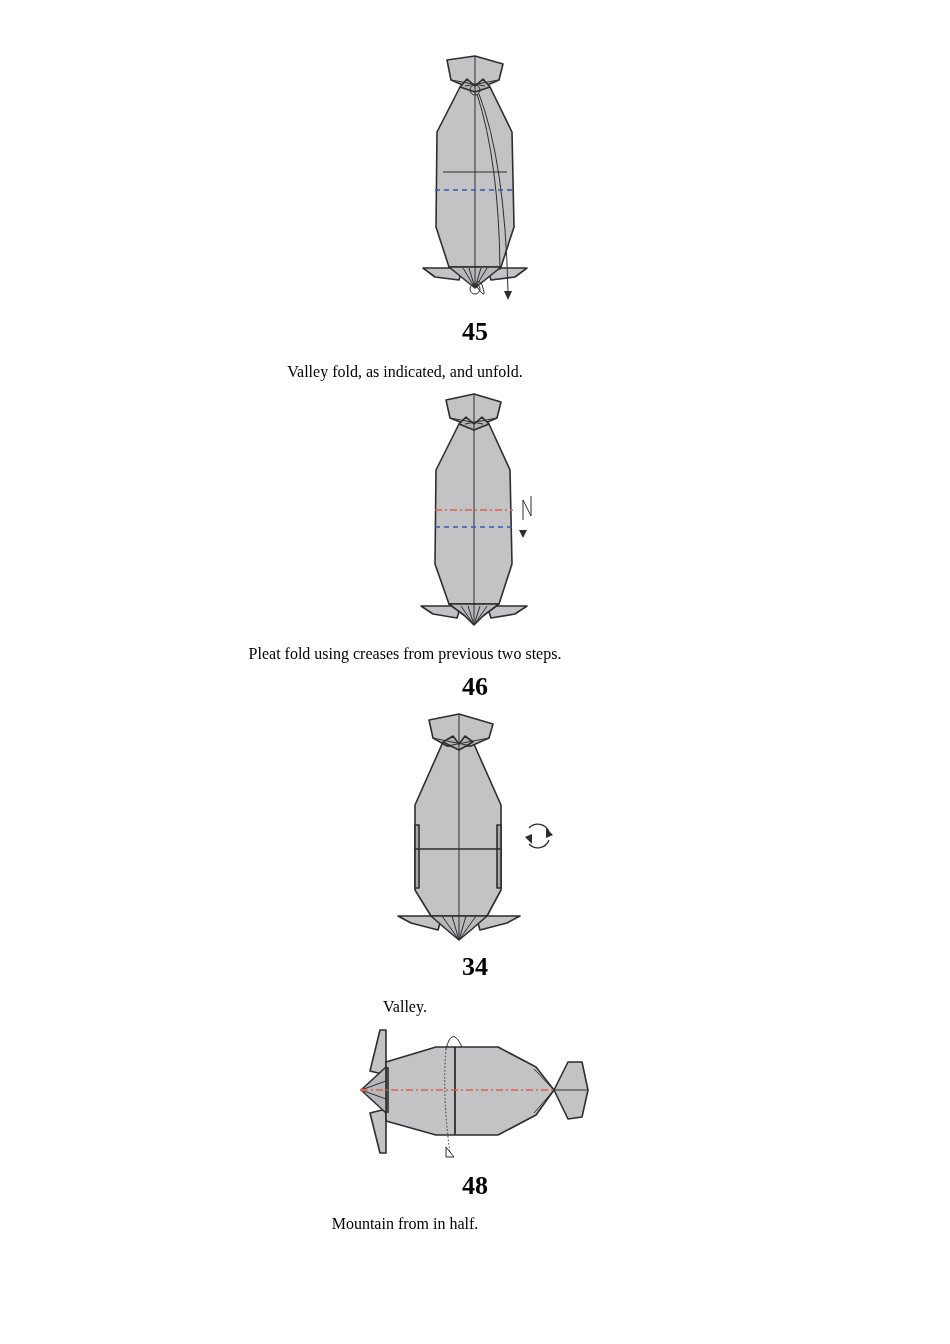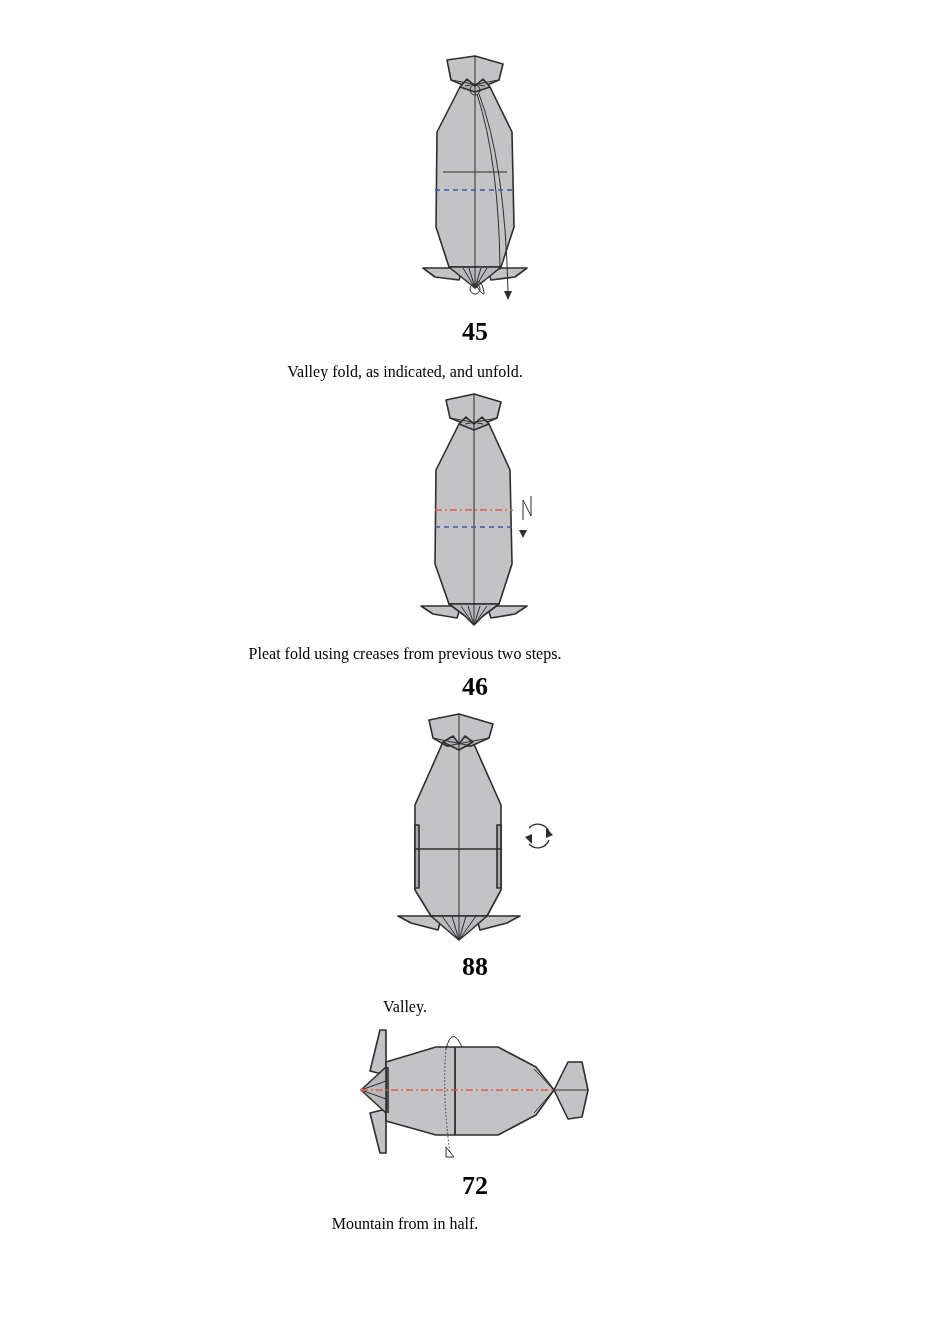--- a/index.html
+++ b/index.html
@@ -126,21 +126,21 @@
   </g>
   <line x1="20" y1="139" x2="106" y2="139" stroke="#2e2e2e" stroke-width="1.6"></line>
 
   <g>
     <path d="M134,118 A12,12 0 0 1 154,122" fill="none" stroke="#2e2e2e" stroke-width="1.3"></path>
     <path d="M154,130 A12,12 0 0 1 134,134" fill="none" stroke="#2e2e2e" stroke-width="1.3"></path>
     <polygon points="151,118 158,125 151,128" fill="#2e2e2e"></polygon>
     <polygon points="137,134 130,127 137,124" fill="#2e2e2e"></polygon>
   </g>
 </svg>
-<div class="step-number" style="top:952px;">88</div>
+<div class="step-number" style="top:952px;">34</div>
 <div class="step-caption" style="top:997px;">Valley.</div>
 
 <svg class="diagram" style="left:358px; top:1025px;" width="240" height="140" viewBox="0 0 240 140">
   <g stroke="#2e2e2e" stroke-width="1.6" stroke-linejoin="round" fill="#c3c3c6">
 
     <polygon points="22,5 28,5 28,50 12,46"></polygon>
     <polygon points="22,128 28,128 28,84 12,88"></polygon>
 
     <polygon points="28,37 78,22 140,22 178,42 196,65 178,90 140,110 78,110 28,96"></polygon>
 
@@ -157,14 +157,14 @@
     <line x1="3" y1="65" x2="28" y2="74"></line>
     <line x1="30" y1="42" x2="30" y2="88" stroke-width="1.6"></line>
 
     <path d="M88,24 Q94,0 104,22"></path>
     <path d="M88,24 Q84,70 92,128" stroke-dasharray="1.5,2"></path>
     <polygon points="88,122 96,132 88,132"></polygon>
   </g>
   <line x1="3" y1="65" x2="196" y2="65" stroke="#e0604a" stroke-width="1.3" stroke-dasharray="7,3,2,3"></line>
   <circle cx="4" cy="65" r="1.8" fill="#e0604a"></circle>
 </svg>
-<div class="step-number" style="top:1171px;">72</div>
+<div class="step-number" style="top:1171px;">48</div>
 <div class="step-caption" style="top:1214px;">Mountain from in half.</div>
 
 </body></html>

